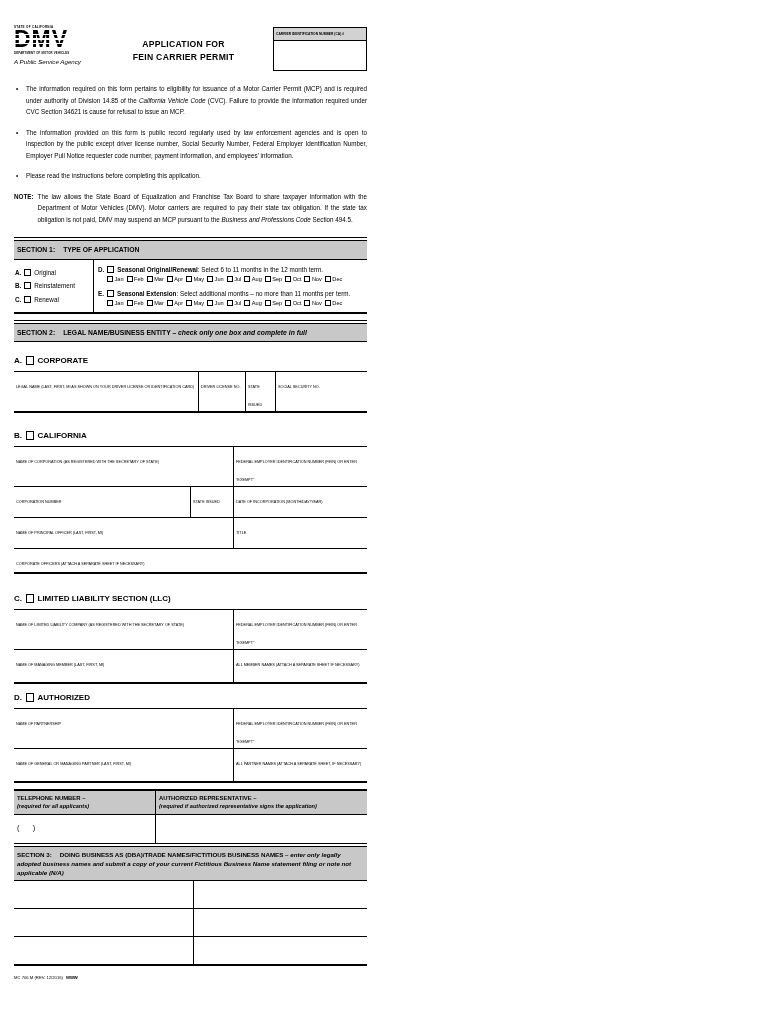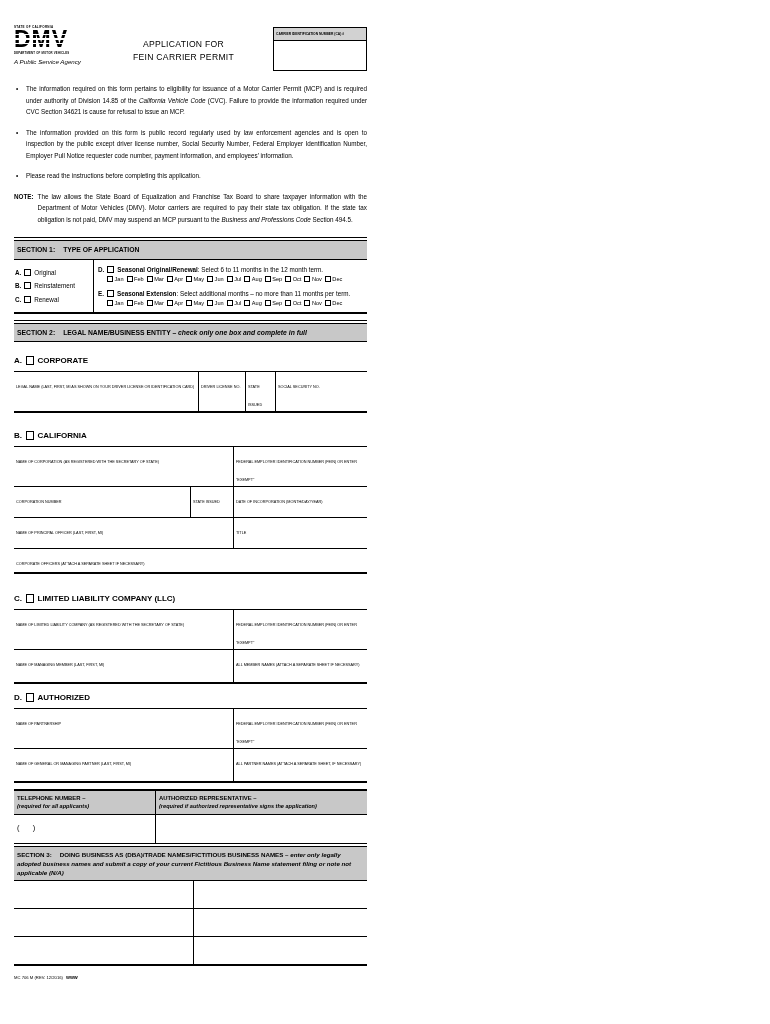--- a/index.html
+++ b/index.html
@@ -7,21 +7,21 @@
   .form{position:absolute;left:14px;top:25px;width:353px;}
   .b{font-weight:bold;}.i{font-style:italic;}.bi{font-weight:bold;font-style:italic;}
   
   .hdr{display:flex;margin-bottom:12px;}
   .logo{flex:0 0 80px;}
   .logo-state{font-size:3px;font-weight:bold;letter-spacing:.3px;}
   .logo-dmv{font-size:23px;font-weight:bold;line-height:.95;letter-spacing:1px;position:relative;display:inline-block;}
   .logo-dmv::after{content:"";position:absolute;inset:2px 0 2px 0;background:repeating-linear-gradient(to bottom,transparent 0 3px,#fff 3px 4.5px);pointer-events:none;}
   .logo-dept{font-size:2.8px;font-weight:bold;letter-spacing:.2px;}
   .logo-tag{font-size:6.2px;font-style:italic;margin-top:3px;}
-  .title{flex:1;text-align:center;font-weight:normal;font-size:8.6px;line-height:1.5;padding-top:13px;letter-spacing:.3px;}
+  .title{flex:1;text-align:center;font-weight:bold;font-size:8.6px;line-height:1.5;padding-top:13px;letter-spacing:.3px;}
   .carrier-box{flex:0 0 92px;border:1px solid #000;align-self:flex-start;margin-top:2px;}
   .carrier-label{background:var(--boxhdr,#d2d2d2);border-bottom:1px solid #000;font-size:3.3px;font-weight:bold;padding:4px 2px;}
   .carrier-input{height:29px;background:#fff;}
   
   .bullet{display:flex;gap:5px;margin:0 0 9px 2px;font-size:6.3px;line-height:11.5px;text-align:justify;}
   .dot{flex:0 0 5px;}
   .note{display:flex;gap:4px;margin-top:1px;font-size:6.3px;line-height:11.5px;text-align:justify;}
   .note-label{font-weight:bold;flex:0 0 17px;}
   
   .pre-rule{border-top:1px solid #000;margin:12px 0 2px 0;}
@@ -281,21 +281,21 @@
       <div class="cell bl grow"><span class="fl">TITLE</span></div>
     </div>
     <div class="row h24">
       <div class="cell grow"><span class="fl">CORPORATE OFFICERS (ATTACH A SEPARATE SHEET IF NECESSARY)</span></div>
     </div>
   </div>
 
   <div class="sub-head mt20 mb6">
     <span class="letter">C.</span>
       <span class="cb cbl"></span>
-      <span>LIMITED LIABILITY COMPANY (LLC)</span>
+      <span>LIMITED LIABILITY SECTION (LLC)</span>
   </div>
   <div class="tbl">
     <div class="row h33">
       <div class="cell w219"><span class="fl">NAME OF LIMITED LIABILITY COMPANY (AS REGISTERED WITH THE SECRETARY OF STATE)</span></div>
       <div class="cell bl grow"><span class="fl">FEDERAL EMPLOYER IDENTIFICATION NUMBER (FEIN) OR ENTER "EXEMPT"</span></div>
     </div>
     <div class="row h33">
       <div class="cell w219"><span class="fl">NAME OF MANAGING MEMBER (LAST, FIRST, MI)</span></div>
       <div class="cell bl grow"><span class="fl">ALL MEMBER NAMES (ATTACH A SEPARATE SHEET IF NECESSARY)</span></div>
     </div>

